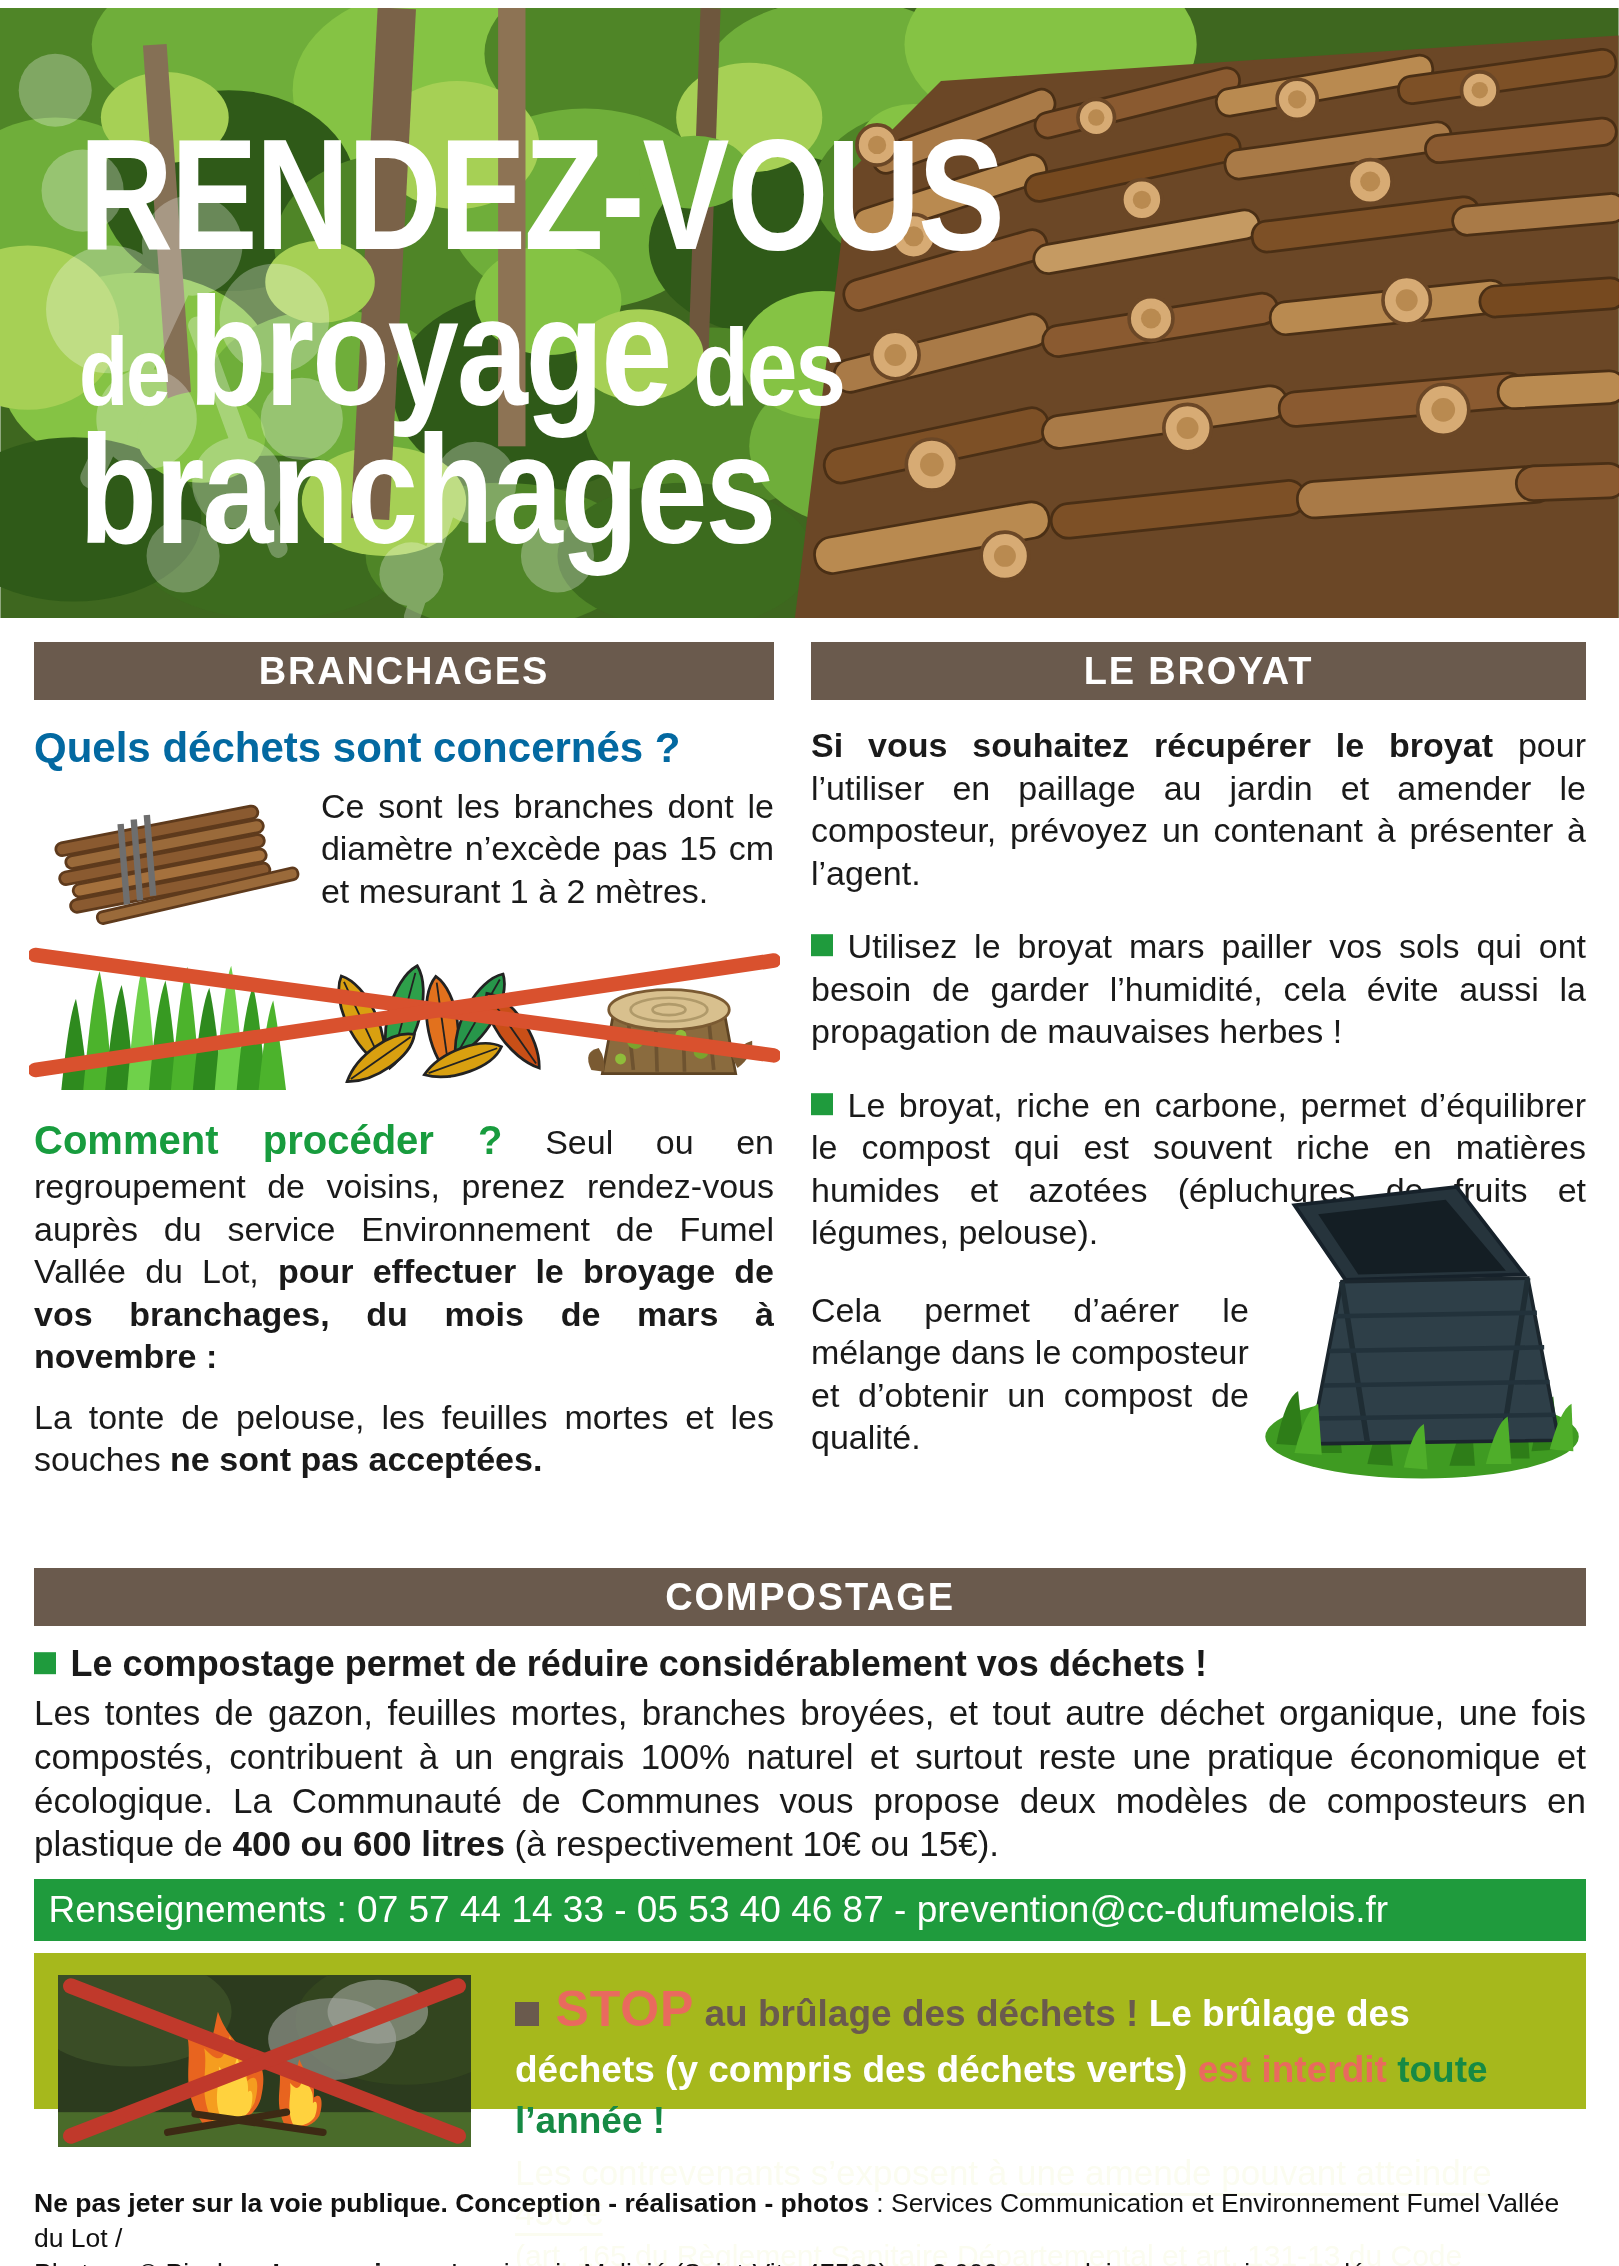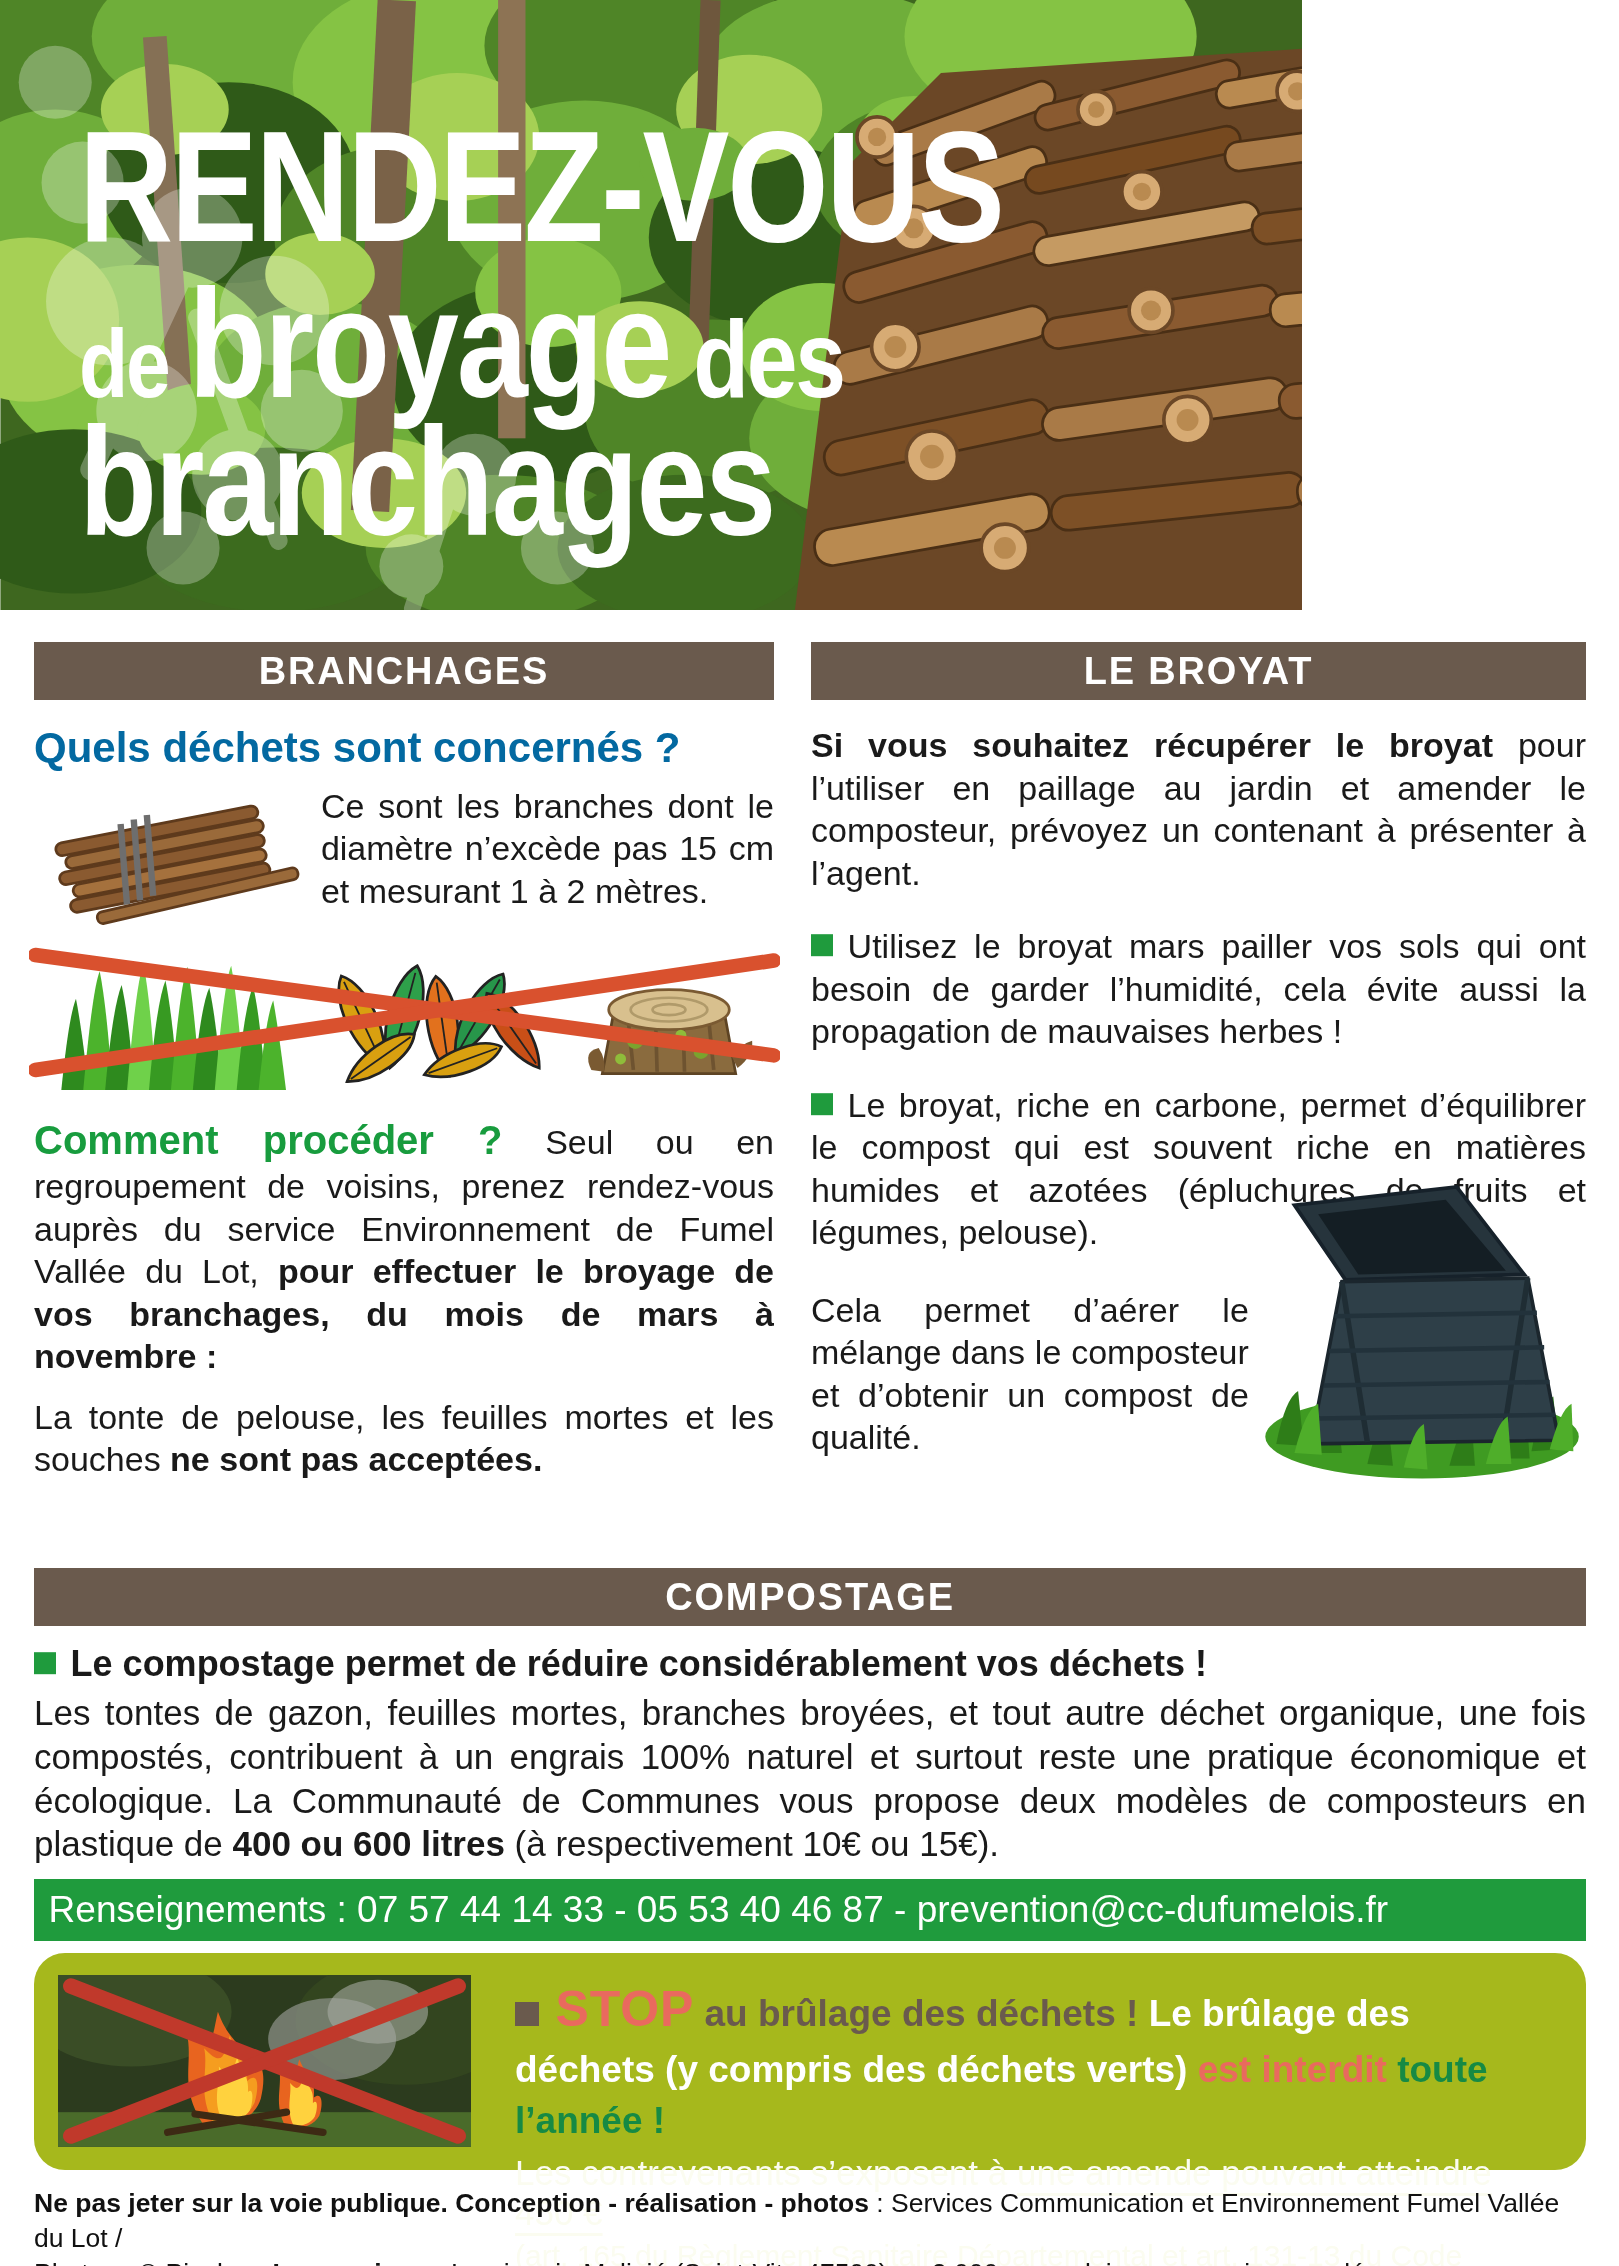--- a/index.html
+++ b/index.html
@@ -1,20 +1,20 @@
 <!DOCTYPE html>
 <html style="font-size:14.6px"><head>
 <meta charset="utf-8">
 <style>
   html,body{margin:0;padding:0;background:#888;}
   .page{position:relative;width:1619px;height:2266px;background:#fff;
         font-family:"Liberation Sans",sans-serif;color:#1a1a1a;overflow:hidden;}
 
   
-  .hero{position:absolute;left:0;top:0;width:1302px;height:610px;overflow:hidden;}
+  .hero{position:absolute;left:0;top:8px;width:1619px;height:610px;overflow:hidden;}
   .hero svg{display:block;}
   .hero-title{position:absolute;left:79px;top:110px;color:#fff;font-weight:700;
               transform:scaleX(.83);transform-origin:left top;line-height:.98;white-space:nowrap;}
   .t1{font-size:157px;letter-spacing:-2.7px;}
   .t2{margin-top:5.5px;font-size:154px;letter-spacing:-2.7px;}
   .t2 .sm{font-size:97px;}
   .t2 .md{font-size:110px;}
   .t3{font-size:154px;margin-top:-12.8px;letter-spacing:-2.7px;}
 
   
@@ -36,22 +36,22 @@
   
   .cela{display:flex;margin-top:35px;}
   .cela .txt{width:439px;}
   .cela .compo{margin:-110px 0 0 9.1px;}
 
   
   .lead{font-size:36px;font-weight:700;margin:14.6px 0 0 0;line-height:1.25;}
   .cpara{font-size:35px;margin:5.5px 0 0 0;}
 
   
-  .stopbox{position:absolute;left:34px;top:1953px;width:1552px;height:217px;background:#a6b81c;
-           box-sizing:border-box;padding:22px 27.4px 0 24px;display:flex;border-radius:31px;}
+  .stopbox{position:absolute;left:34px;top:1953px;width:1552px;height:156px;background:#a6b81c;
+           box-sizing:border-box;padding:22px 27.4px 0 24px;display:flex;}
   .fire{position:relative;width:413px;height:172px;flex:0 0 auto;margin-right:44px;}
   .stoptext{flex:1;color:#fff;}
   .stop-line1{font-size:37px;font-weight:700;line-height:1.38;margin:0;}
   .stop-word{color:#e96a5e;font-size:50px;letter-spacing:0.9px;}
   .stop-brown{color:#6a5a4d;}
   .salm{color:#e96a5e;}
   .dg{color:#168a44;}
   .sq-brown{display:inline-block;width:24px;height:24px;background:#6a5a4d;margin-right:16.4px;}
   .stop-line3{font-size:35px;font-weight:400;margin:7.3px 0 0 0;color:#fbfcf0;}
   .u{text-decoration:underline;text-underline-offset:8.2px;text-decoration-thickness:2.7px;}

